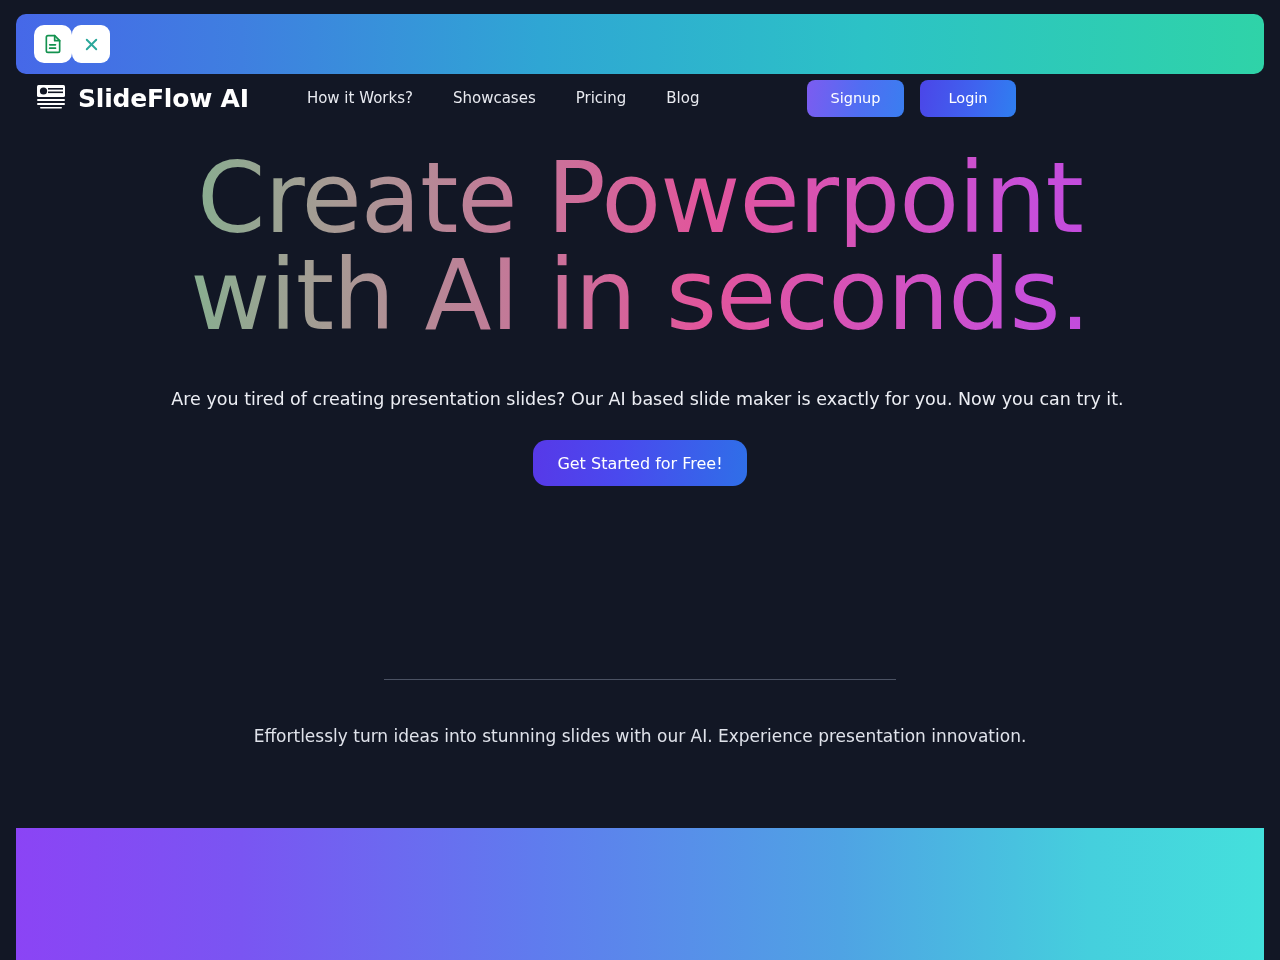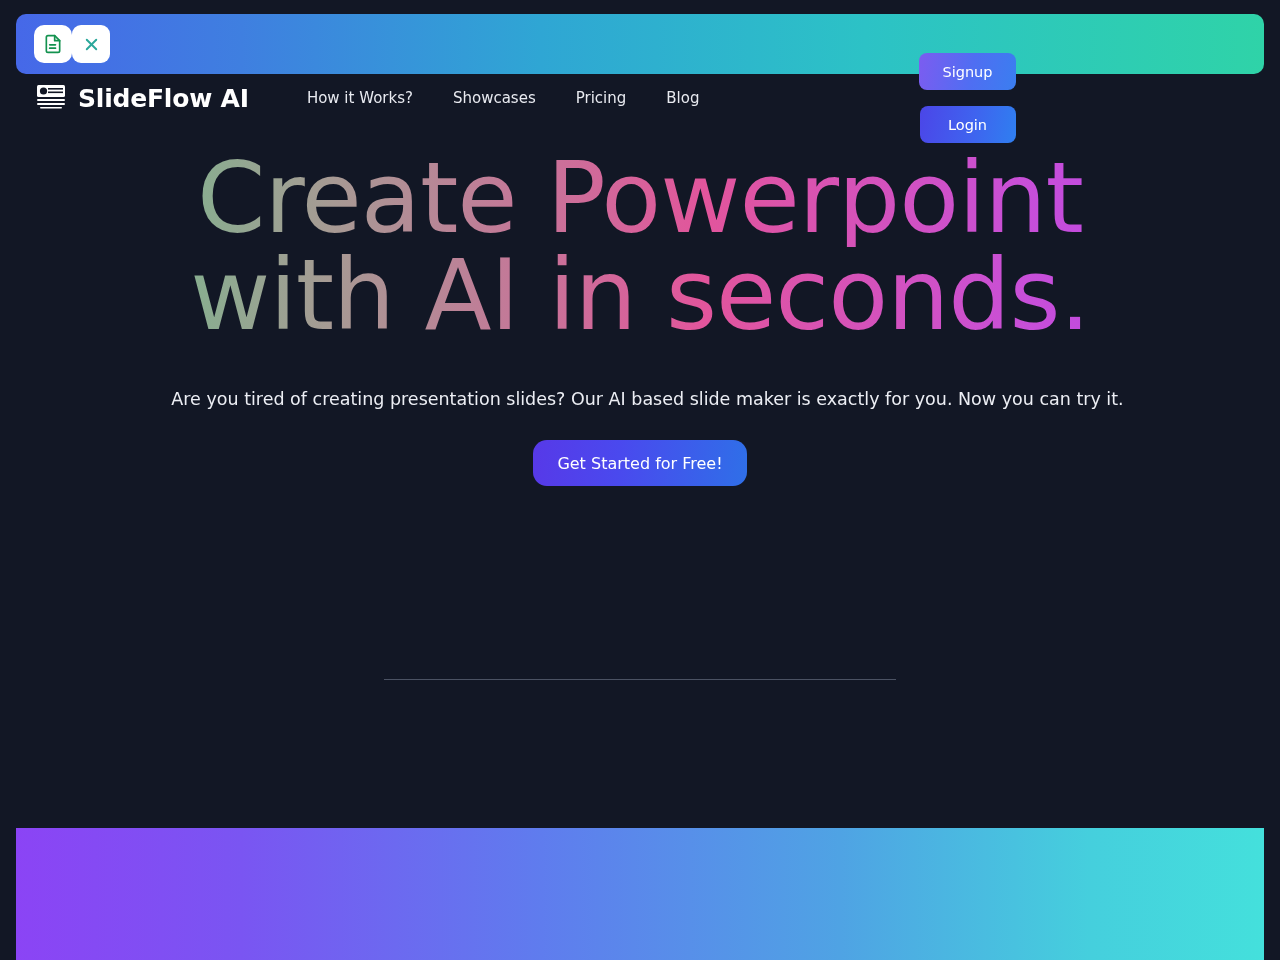--- a/index.html
+++ b/index.html
@@ -51,21 +51,21 @@
   }
   .brand{ display:flex; align-items:center; gap:12px; cursor:pointer; }
   .brand-name{
     color:#ffffff; font-size:25px; font-weight:700; letter-spacing:-.2px;
   }
   .nav-links{ display:flex; align-items:center; gap:0; margin-left:38px; }
   .nav-link{
     color:#e8eaf0; font-size:15px; font-weight:400;
     padding:0 20px; cursor:pointer; white-space:nowrap;
   }
-  .nav-actions{ margin-left:auto; display:flex; align-items:center; gap:16px;flex-direction:column; }
+  .nav-actions{ margin-left:auto; display:flex; align-items:center; gap:16px; }
   .btn-signup, .btn-login{
     border:none; color:#ffffff; font-size:14.5px; font-weight:400;
     font-family:"DejaVu Sans", sans-serif;
     border-radius:8px; height:37px; cursor:pointer;
     display:flex; align-items:center; justify-content:center;
   }
   .btn-signup{
     width:97px;
     background:linear-gradient(100deg,#7c5cf0 0%,#4f6ef2 55%,#3a7ef0 100%);
   }
@@ -180,15 +180,16 @@
     <span class="hl">with AI in seconds.</span>
   </h1>
   <p class="hero-sub">Are you tired of creating presentation slides? Our AI based slide maker is exactly for you. Now you can try it.</p>
   <div class="cta-wrap">
     <button class="btn-cta">Get Started for Free!</button>
   </div>
 </div>
 
 <div class="divider"></div>
 <div class="section">
+  <p class="section-sub">Effortlessly turn ideas into stunning slides with our AI. Experience presentation innovation.</p>
 </div>
 
 <div class="showcase"></div>
 
 </body></html>

